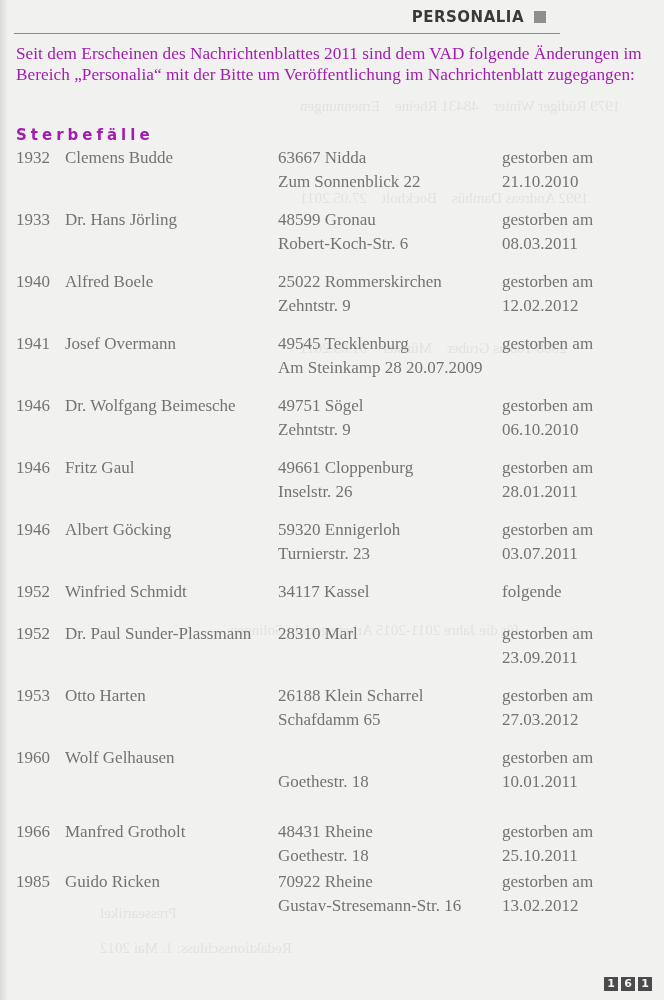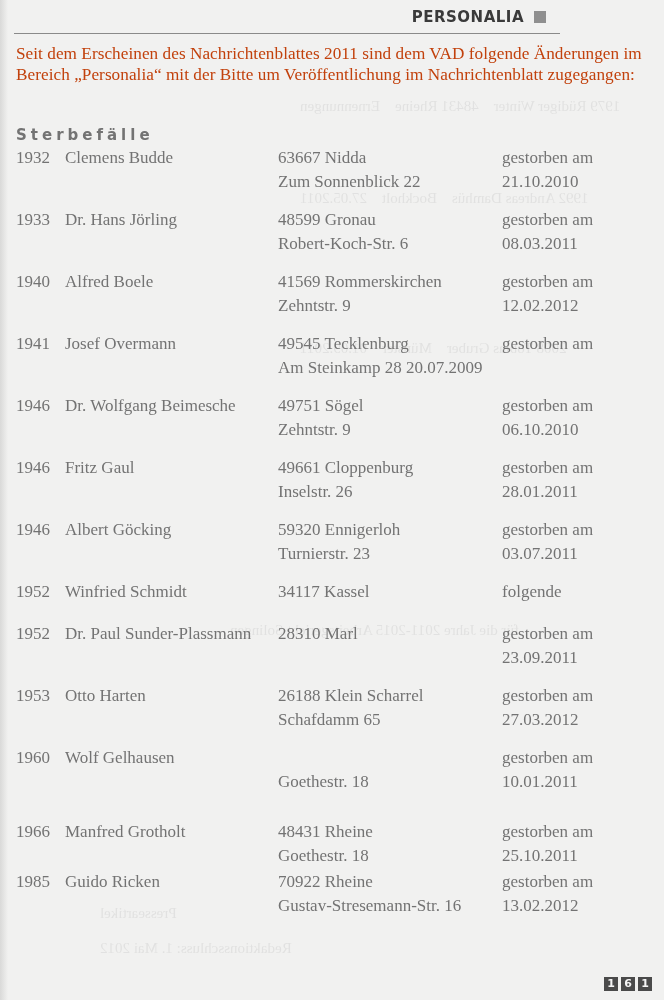--- a/index.html
+++ b/index.html
@@ -55,32 +55,32 @@
       background: #8a8a8a;
     }
     .intro {
       position: absolute;
       left: 16px;
       top: 43px;
       width: 640px;
       font-family: "Liberation Serif", serif;
       font-size: 17.2px;
       line-height: 21px;
-      color: #c2410c;
+      color: #a21caf;
       letter-spacing: 0.05px;
     }
     .section-heading {
       position: absolute;
       left: 16px;
       top: 126px;
       font-family: "DejaVu Sans", "Liberation Sans", sans-serif;
       font-weight: bold;
       font-size: 15px;
       letter-spacing: 4px;
-      color: #737373;
+      color: #a21caf;
     }
     .entries {
       position: absolute;
       left: 16px;
       top: 146px;
       width: 640px;
     }
     .entry {
       position: absolute;
       left: 0;
@@ -164,21 +164,21 @@
     <span class="c-year">1933</span>
     <span class="c-name">Dr. Hans Jörling</span>
     <span class="c-city"> 48599 Gronau</span>
     <span class="c-street">Robert-Koch-Str. 6</span>
     <span class="c-status">gestorben am</span>
     <span class="c-date">08.03.2011</span>
   </div>
   <div class="entry" style="top:124px;">
     <span class="c-year">1940</span>
     <span class="c-name">Alfred Boele</span>
-    <span class="c-city">41569 Rommerskirchen</span>
+    <span class="c-city">25022 Rommerskirchen</span>
     <span class="c-street">Zehntstr. 9</span>
     <span class="c-status">gestorben am</span>
     <span class="c-date">12.02.2012</span>
   </div>
   <div class="entry" style="top:186px;">
     <span class="c-year">1941</span>
     <span class="c-name">Josef Overmann</span>
     <span class="c-city">49545 Tecklenburg</span>
     <span class="c-street">Am Steinkamp 28 20.07.2009</span>
     <span class="c-status">gestorben am</span>

